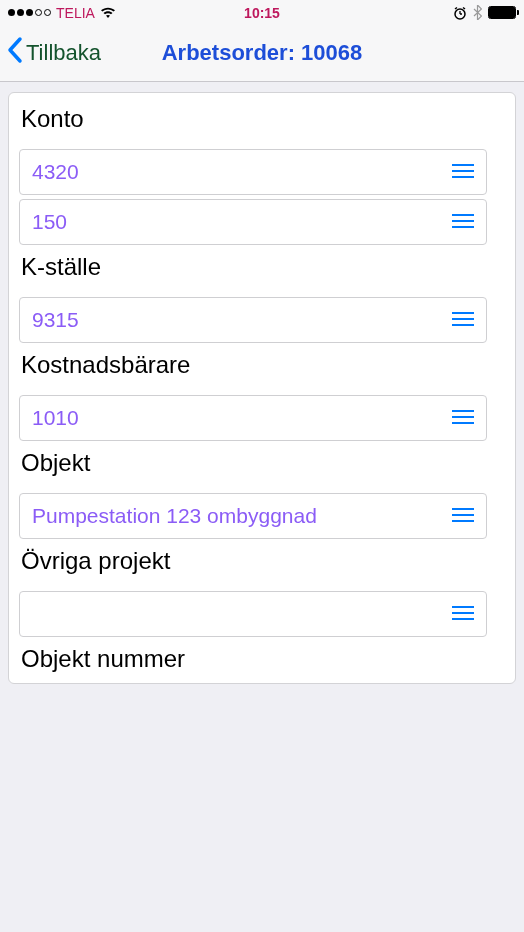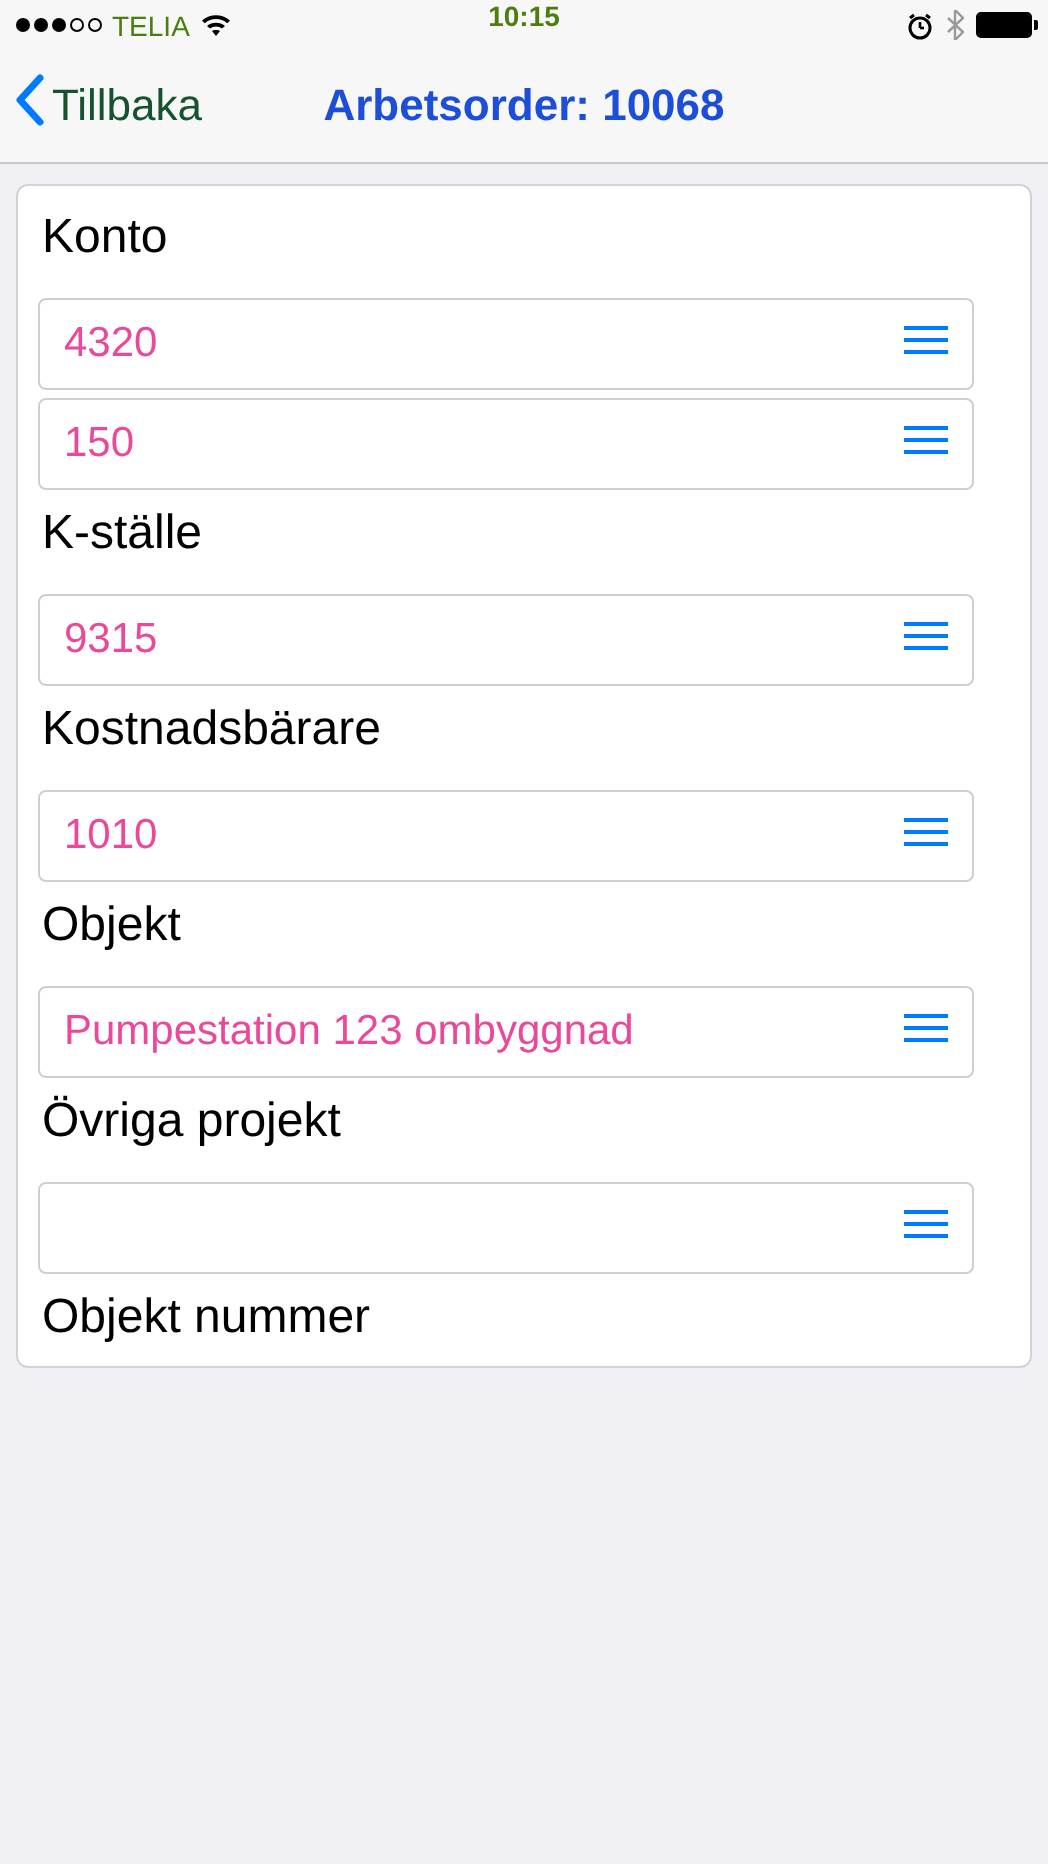--- a/index.html
+++ b/index.html
@@ -7,23 +7,24 @@
       width: 524px; 
       height: 932px; 
       font-family: -apple-system, "Helvetica Neue", Helvetica, Arial, sans-serif;
       background: #efeff4;
       overflow: hidden;
     }
     .status-bar {
       height: 25px;
       background: #f7f7f8;
       display: flex;
+      align-items: center;
       padding: 0 8px;
       font-size: 14px;
-      color: #4d7c0f;
+      color: #be185d;
       position: relative;
     }
     .status-left { display: flex; align-items: center; gap: 5px; }
     .signal-dots { display: flex; gap: 2px; align-items: center; }
     .dot { width: 7px; height: 7px; border-radius: 50%; }
     .dot.filled { background: #000; }
     .dot.empty { border: 1px solid #000; }
     .status-center { position: absolute; left: 50%; transform: translateX(-50%); font-weight: 700; }
     .status-right { margin-left: auto; display: flex; align-items: center; gap: 6px; }
     .wifi-icon svg, .alarm-icon svg, .bt-icon svg { display: block; }
@@ -50,21 +51,21 @@
     .field-input {
       border: 1px solid #cfcfd2;
       border-radius: 4px;
       height: 46px;
       display: flex;
       align-items: center;
       justify-content: space-between;
       padding: 0 12px;
       margin-bottom: 4px;
       font-size: 21px;
-      color: #ec4899;
+      color: #8b5cf6;
       cursor: pointer;
     }
     .field-input:last-of-type { margin-bottom: 10px; }
     .list-icon { flex-shrink: 0; }
     .list-icon line { stroke: #007aff; stroke-width: 2; }
     .last-label { font-size: 24px; padding: 4px 2px 10px 2px; }
   </style>
 </head>
 <body>
 

